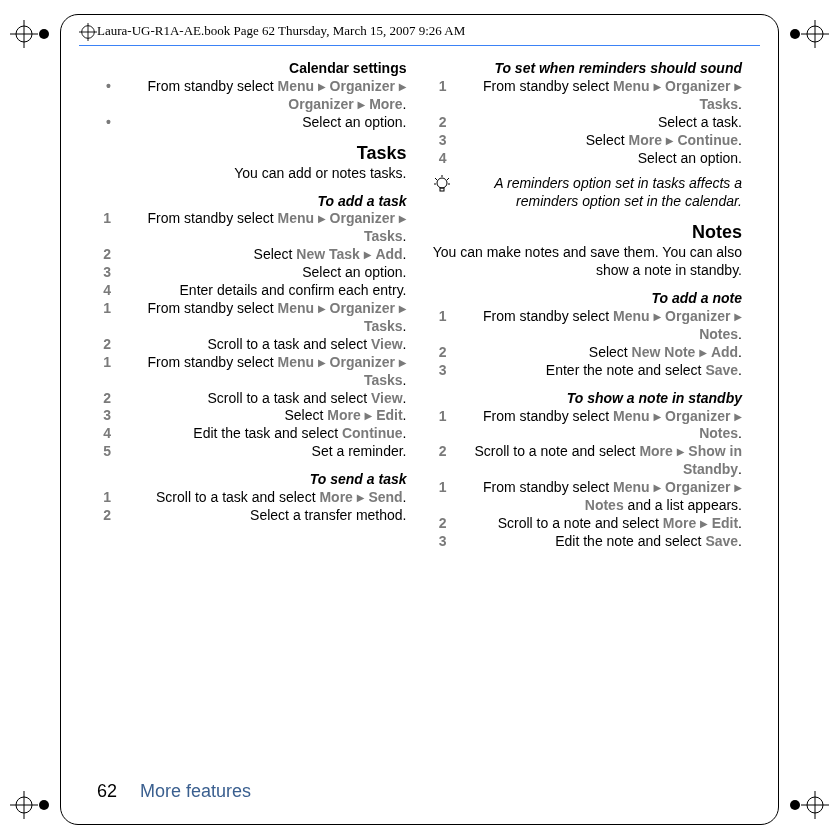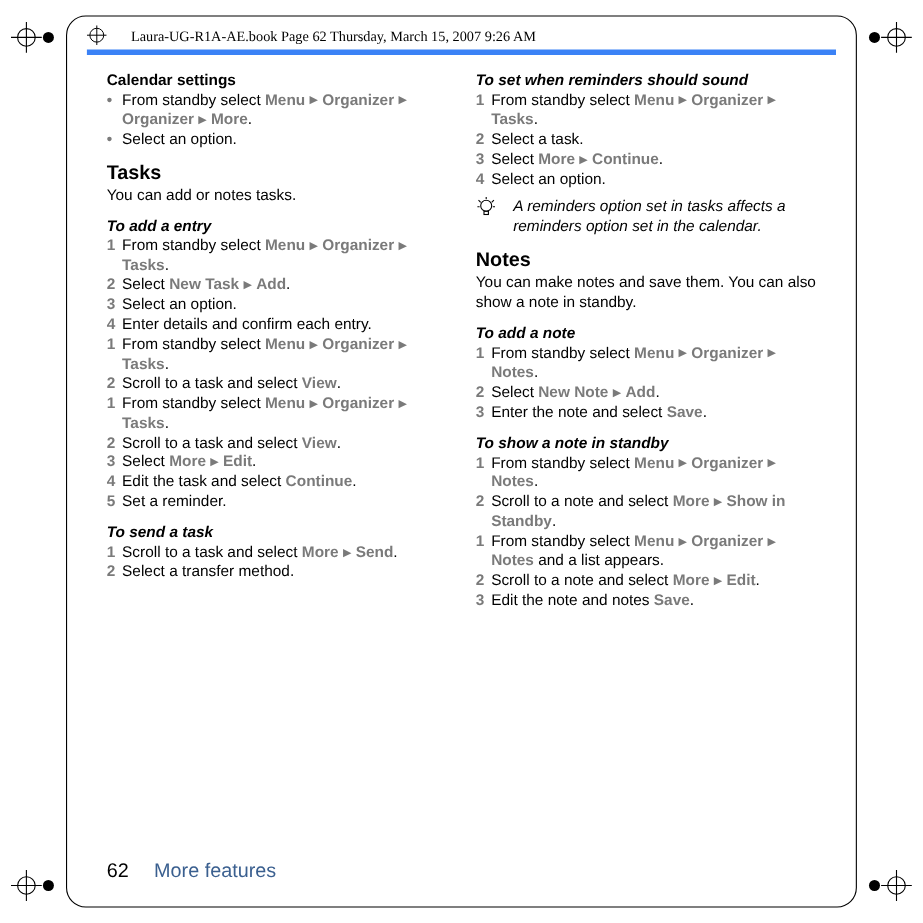--- a/index.html
+++ b/index.html
@@ -26,37 +26,38 @@
   .page-outline {
     position: absolute;
     top: 14px; left: 60px; right: 60px; bottom: 14px;
     border: 1px solid #000;
     border-radius: 18px;
     padding: 8px 18px 18px 18px;
     box-sizing: border-box;
   }
   .header-row {
     display: flex;
-    align-items: flex-end;
-    gap: 22px;
-    border-bottom: 5px solid #3b82f6;
+    align-items: flex-start;
+    gap: 0;
+    border-bottom: 1px solid #3b82f6;
     padding-bottom: 4px;
     margin-bottom: 14px;
   }
   .header-row .reg {
     width:18px;height:18px;
   }
   .header-title {
     font-size: 13px;
     font-family: "Times New Roman", Times, serif;
   }
   .columns {
     display: flex;
     gap: 26px;
     padding: 0 18px 0 18px;
+    text-align: right;
   }
   .col {
     flex: 1;
     line-height: 1.28;
   }
   .bold { font-weight: bold; }
   .italicb { font-style: italic; font-weight: bold; }
   .gray { color: #7a7a7a; font-weight: bold; }
   .arrow { color: #7a7a7a; font-size: 10px; vertical-align: 1px; }
   .h1 { font-weight: bold; font-size: 18px; margin-top: 10px; }
@@ -125,21 +126,21 @@
           <div class="body"><span>From standby select </span><span class="gray">Menu</span> <span class="arrow">▶</span> <span class="gray">Organizer</span> <span class="arrow">▶</span> <span class="gray">Organizer</span> <span class="arrow">▶</span> <span class="gray">More</span>.</div>
         </div>
       <div class="blist">
           <div class="bul">•</div>
           <div class="body">Select an option.</div>
         </div>
 
       <div class="h1">Tasks</div>
       <div>You can add or notes tasks.</div>
 
-      <div class="sub italicb">To add a entry</div>
+      <div class="sub italicb">To add a task</div>
       <div class="blist">
           <div class="num">1</div>
           <div class="body"><span>From standby select </span><span class="gray">Menu</span> <span class="arrow">▶</span> <span class="gray">Organizer</span> <span class="arrow">▶</span> <span class="gray">Tasks</span>.</div>
         </div>
       <div class="blist">
           <div class="num">2</div>
           <div class="body"><span>Select </span><span class="gray">New Task</span> <span class="arrow">▶</span> <span class="gray">Add</span>.</div>
         </div>
       <div class="blist">
           <div class="num">3</div>
@@ -253,21 +254,21 @@
       <div class="blist">
           <div class="num">1</div>
           <div class="body"><span>From standby select </span><span class="gray">Menu</span> <span class="arrow">▶</span> <span class="gray">Organizer</span> <span class="arrow">▶</span> <span class="gray">Notes</span><span> and a list appears.</span></div>
         </div>
       <div class="blist">
           <div class="num">2</div>
           <div class="body"><span>Scroll to a note and select </span><span class="gray">More</span> <span class="arrow">▶</span> <span class="gray">Edit</span>.</div>
         </div>
       <div class="blist">
           <div class="num">3</div>
-          <div class="body"><span>Edit the note and notes </span><span class="gray">Save</span>.</div>
+          <div class="body"><span>Edit the note and select </span><span class="gray">Save</span>.</div>
         </div>
     </div>
   </div>
 
   <div class="footer">
     <span class="pn">62</span>
     <span class="sec">More features</span>
   </div>
 </div>
 

